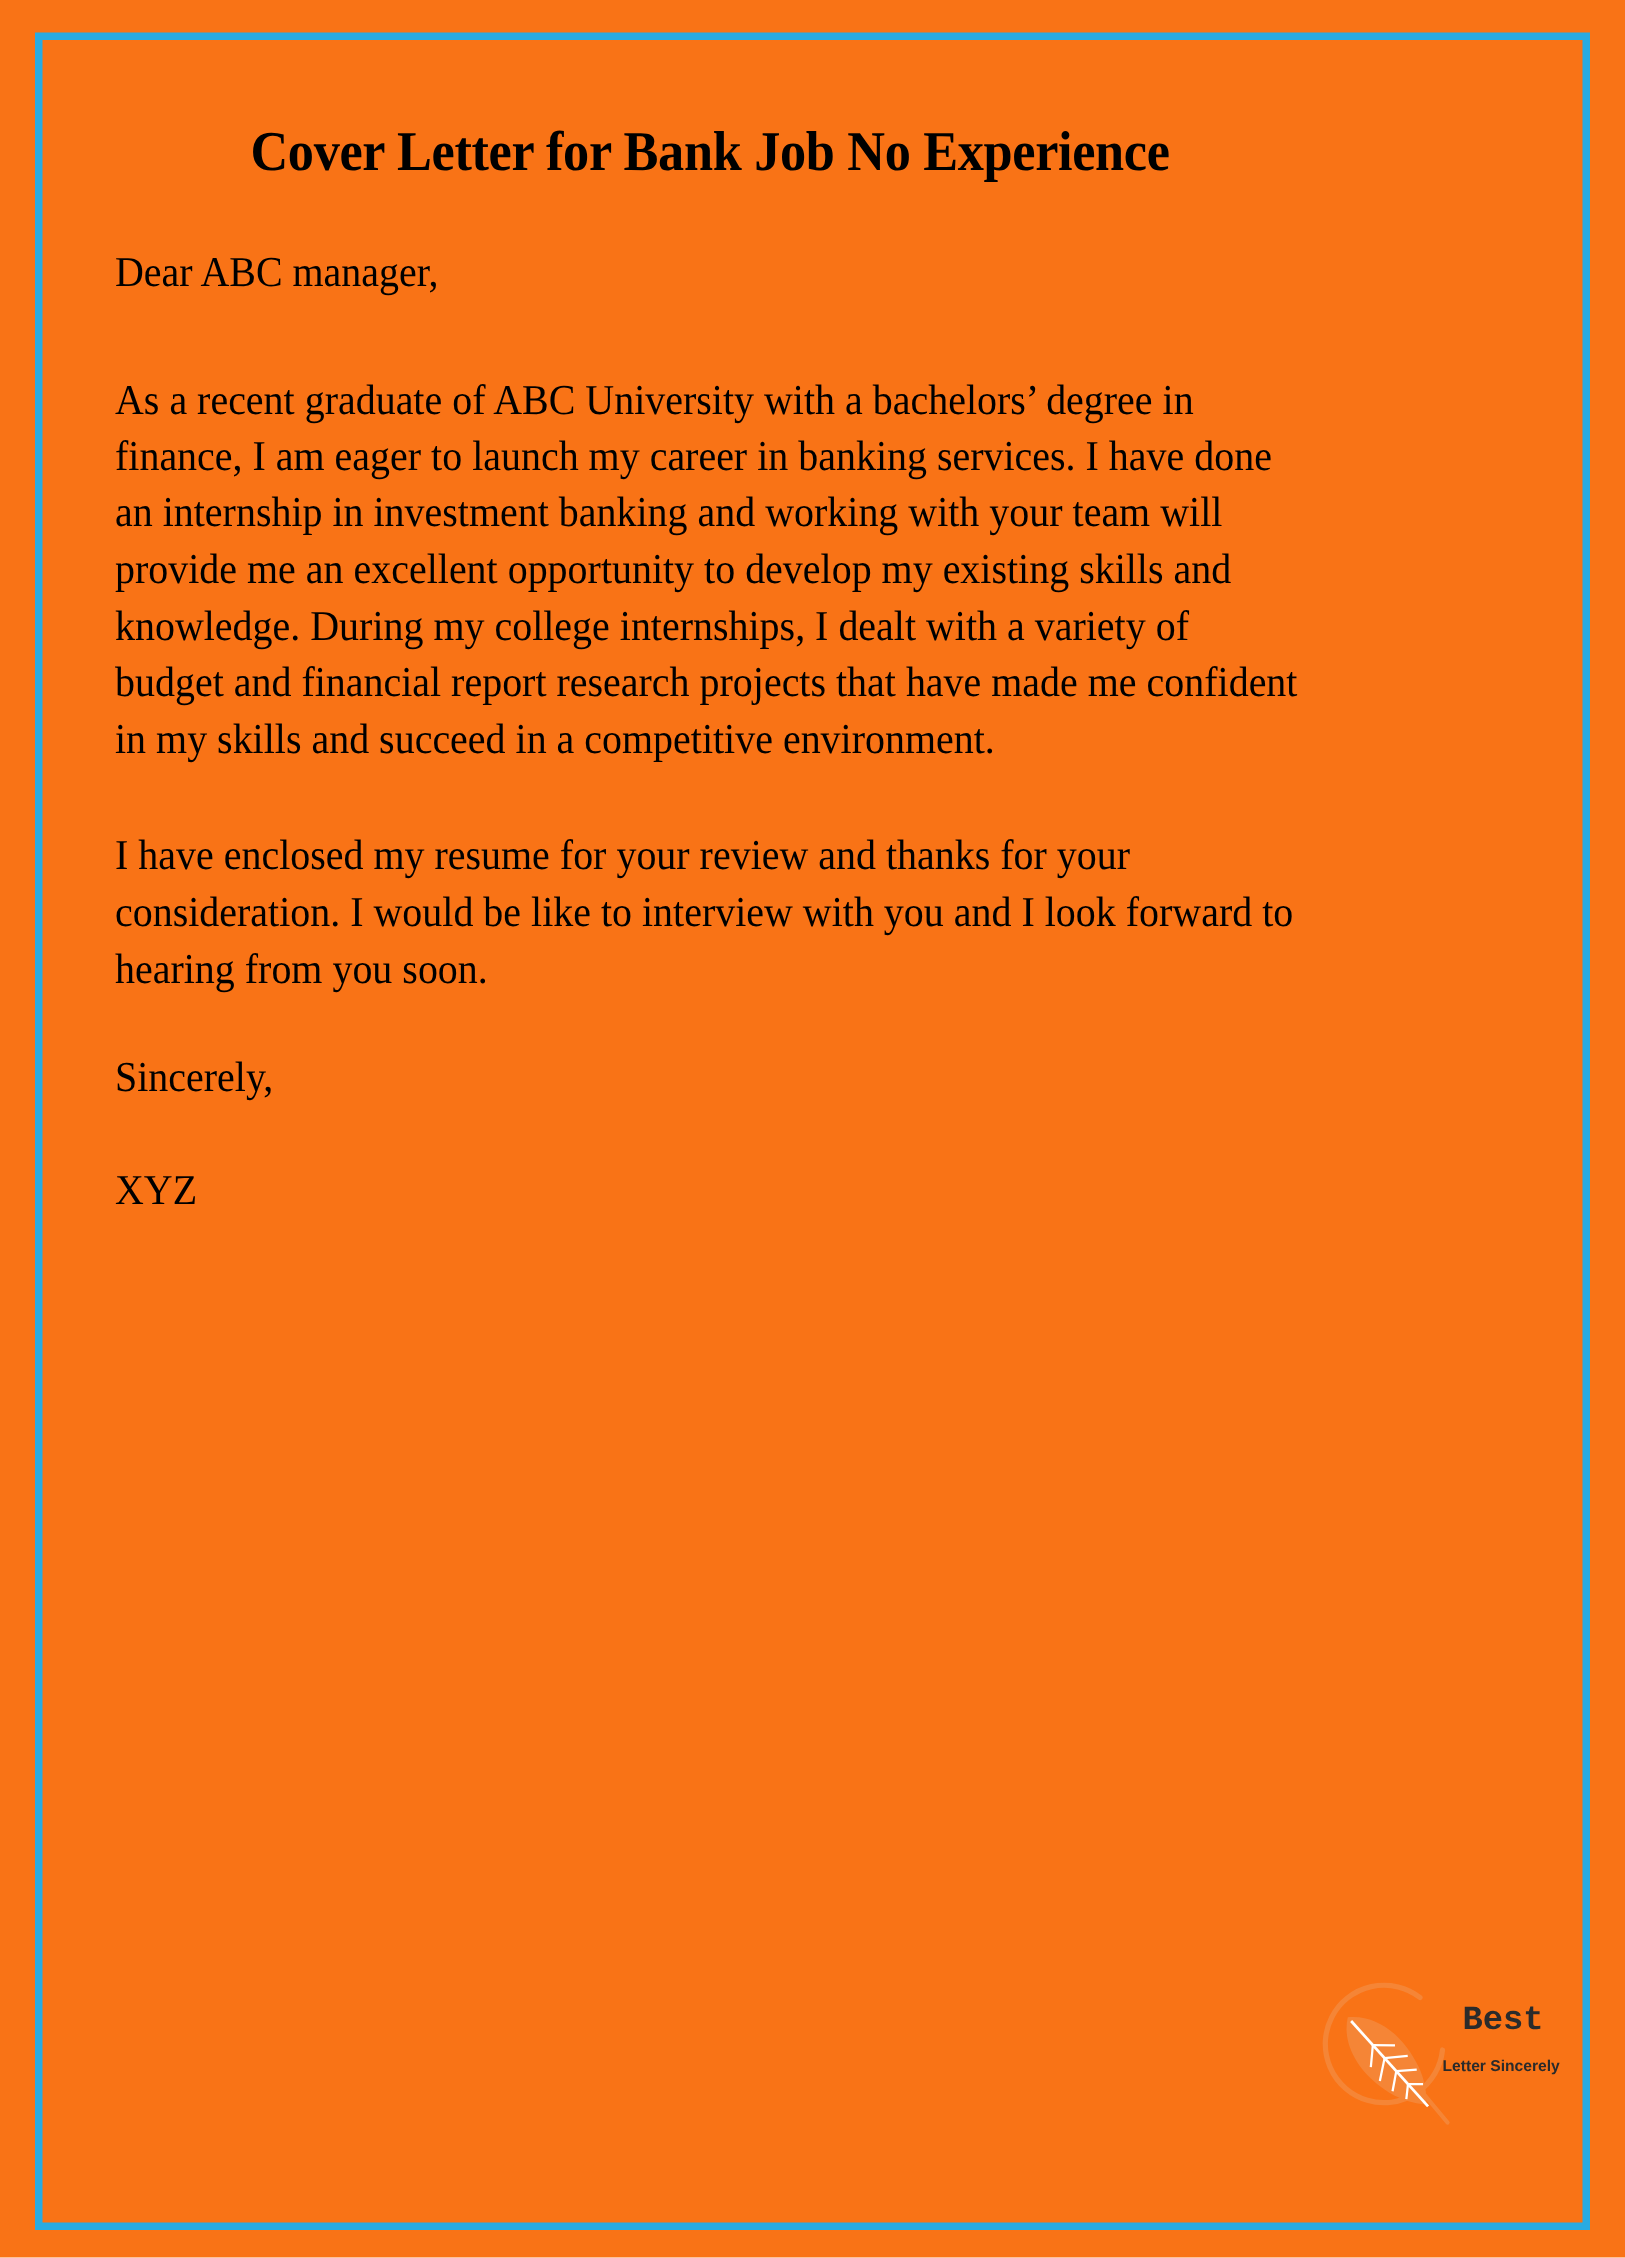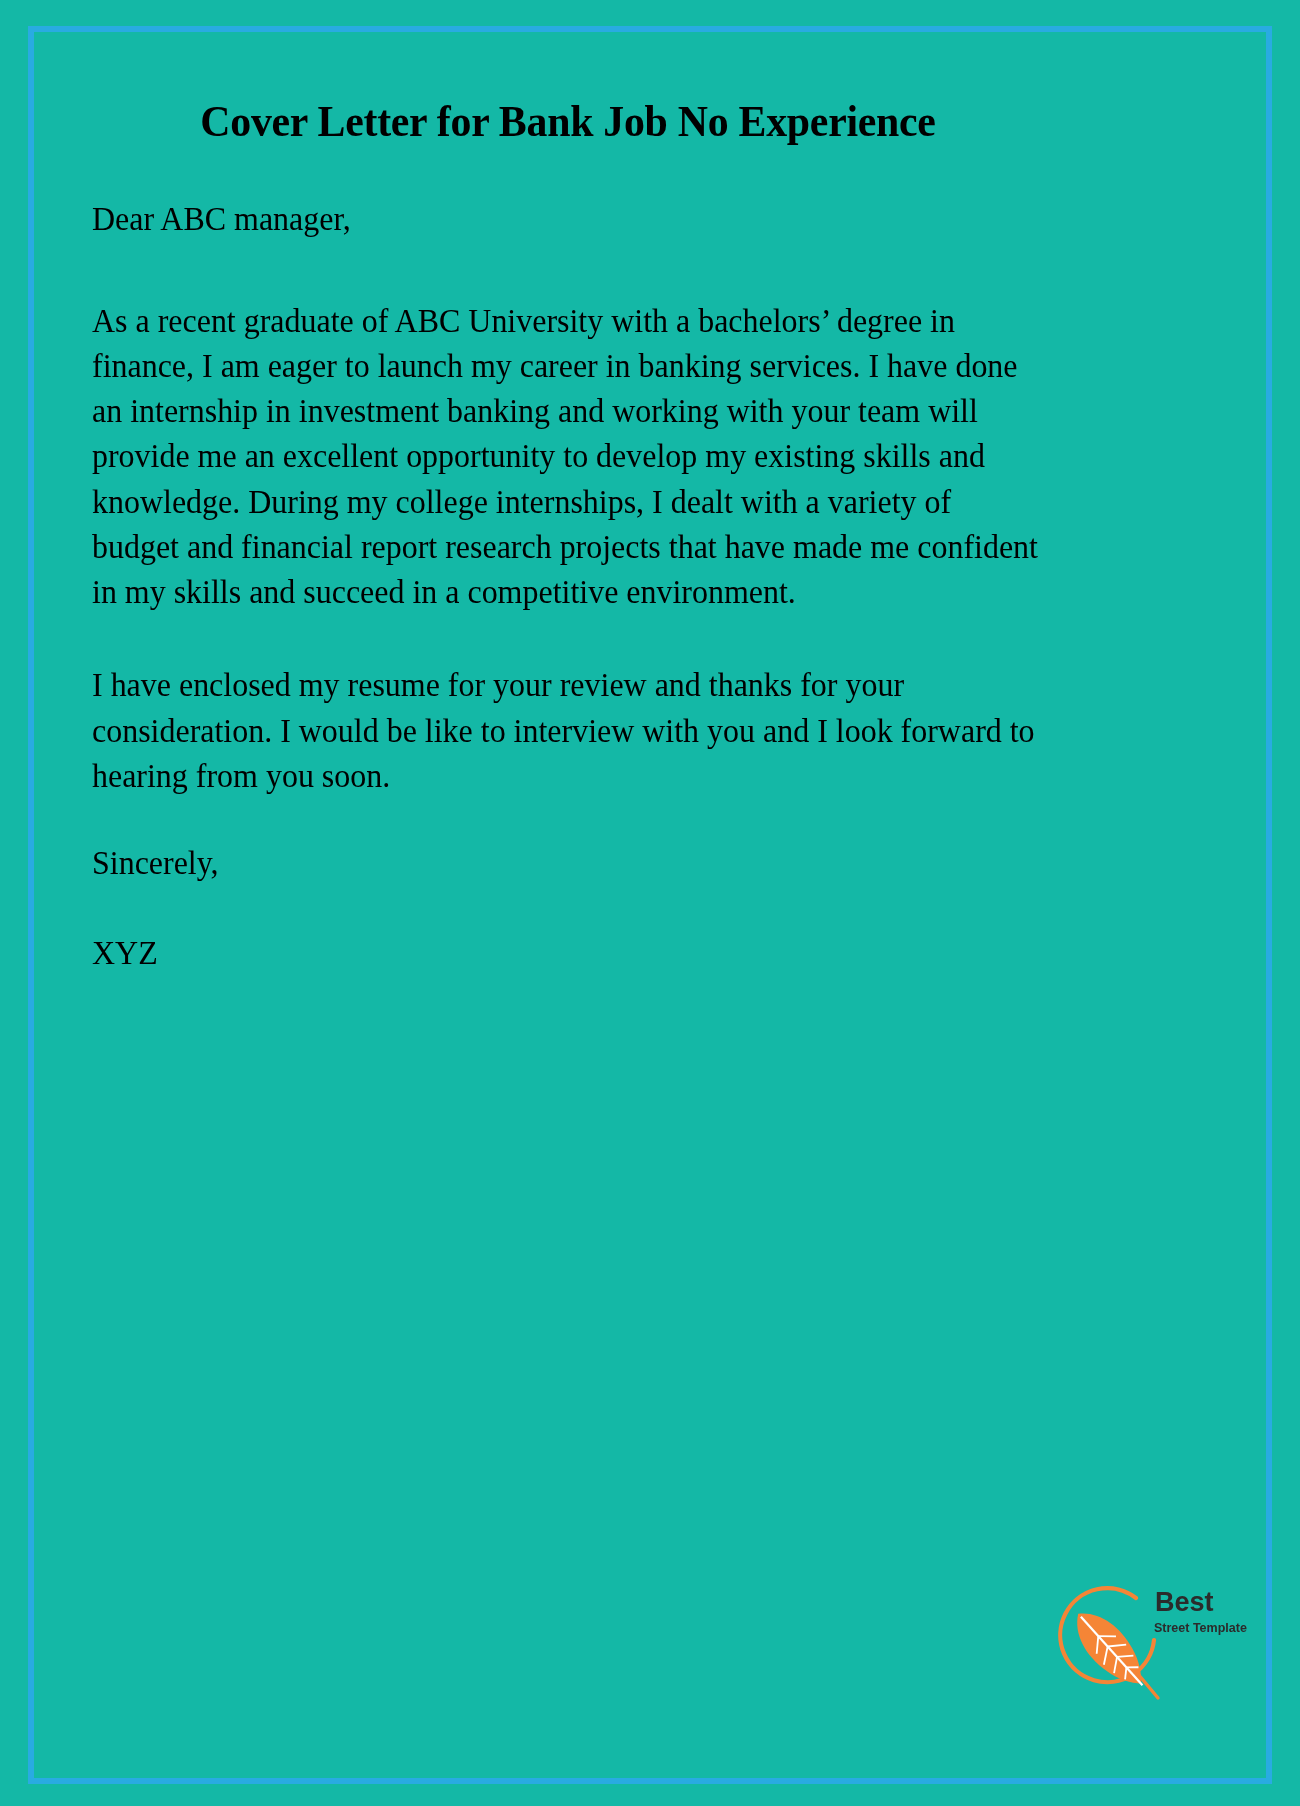--- a/index.html
+++ b/index.html
@@ -4,21 +4,21 @@
 <style>
   html, body {
     margin: 0;
     padding: 0;
     background: #ffffff;
   }
   .page {
     position: relative;
     width: 1300px;
     height: 1806px;
-    background: #14b8a6;
+    background: #f97316;
     box-sizing: border-box;
     overflow: hidden;
   }
   
   .border-frame {
     position: absolute;
     left: 28px;
     top: 26px;
     right: 28px;
     bottom: 22px;
@@ -109,27 +109,27 @@
     width: 118px;
     height: 118px;
   }
   .logo-text {
     position: absolute;
     left: 104px;
     top: 12px;
     width: 95px;
   }
   .logo-best {
-    font-family: Liberation Sans, sans-serif;
+    font-family: Liberation Mono, monospace;
     font-weight: bold;
     font-size: 27px;
     color: #2b2b2b;
     letter-spacing: 0px;
     line-height: 1;
-    margin: 1px;
+    margin: 16px;
   }
   .logo-sub {
     font-family: "Liberation Sans", "DejaVu Sans", sans-serif;
     font-weight: bold;
     font-size: 12.5px;
     color: #2b2b2b;
     line-height: 1;
     margin: 6px 0 0 0;
     white-space: nowrap;
   }
@@ -182,17 +182,17 @@
           <path d="M 59 60 L 44 71" stroke="#ffffff" stroke-width="1.8" fill="none"></path>
           <path d="M 59 74 L 46 84" stroke="#ffffff" stroke-width="1.8" fill="none"></path>
           <path d="M 59 88 L 50 96" stroke="#ffffff" stroke-width="1.8" fill="none"></path>
         </g>
 
         <path d="M 88 88 L 108 112" stroke="#F58536" stroke-width="3.4" stroke-linecap="round" fill="none"></path>
       </svg>
     </div>
     <div class="logo-text">
       <p class="logo-best">Best</p>
-      <p class="logo-sub">Street Template</p>
+      <p class="logo-sub">Letter Sincerely</p>
     </div>
   </div>
 
 </div>
 
 </body></html>

